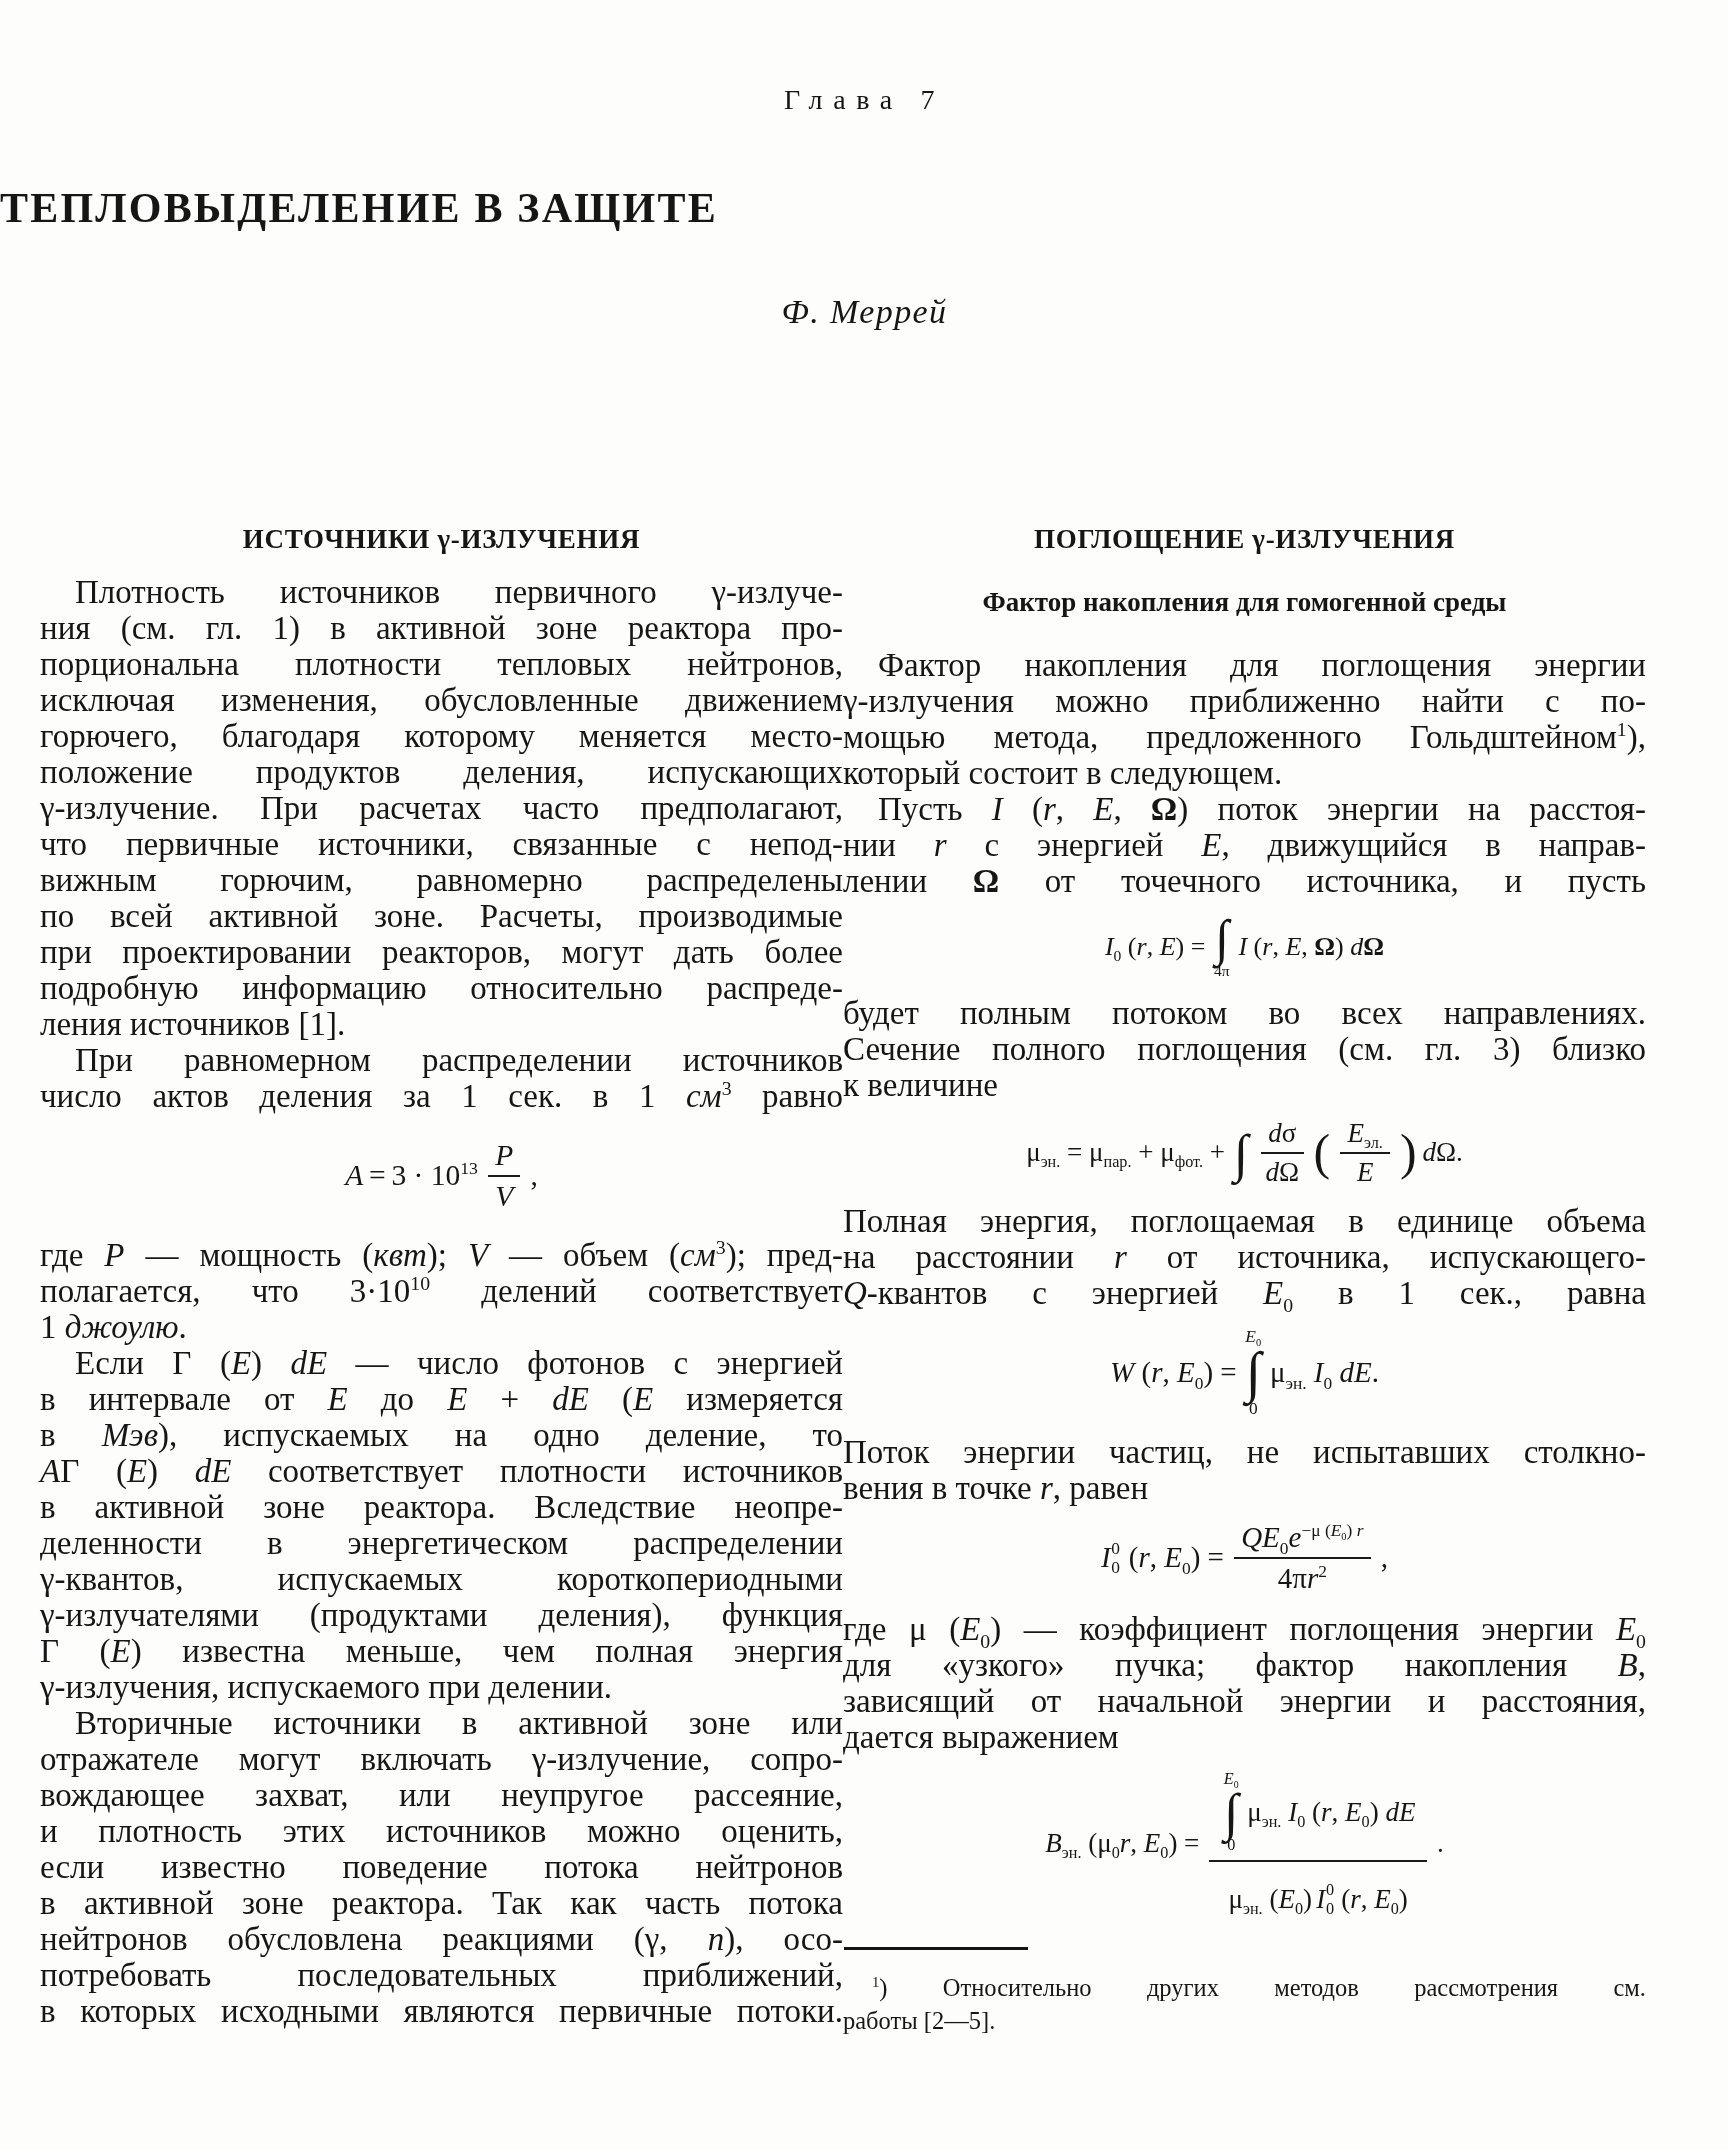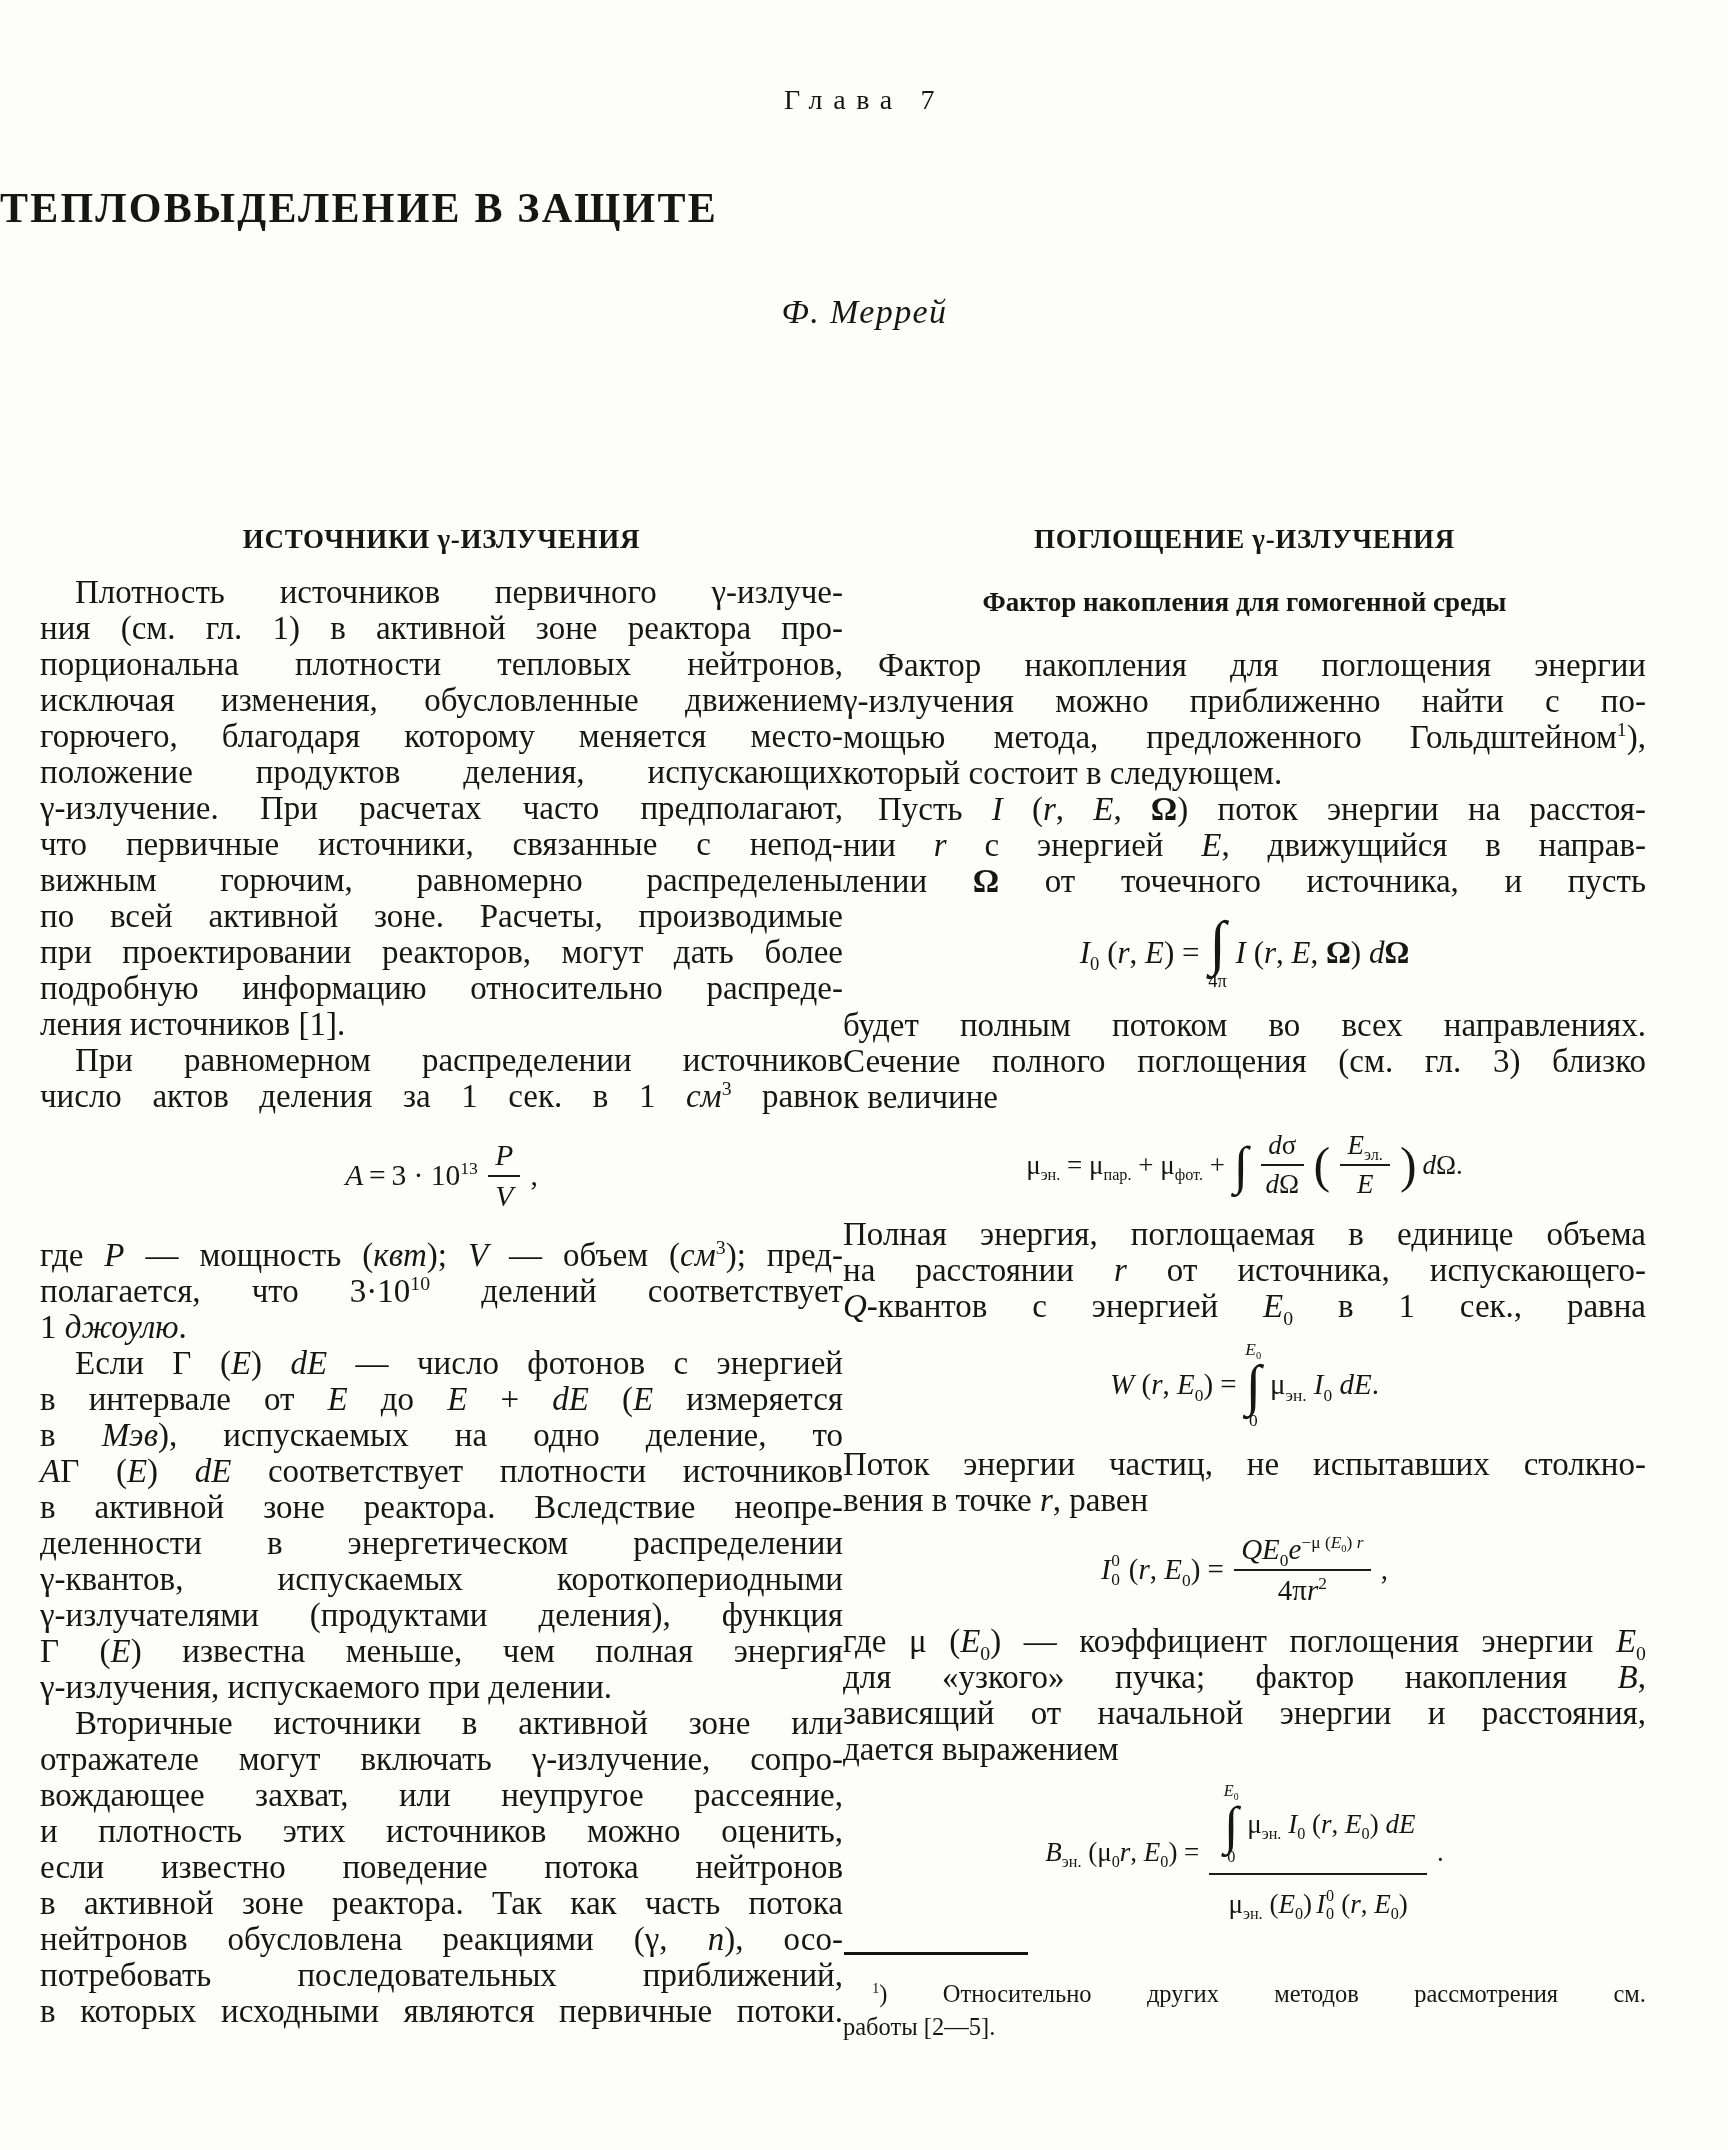--- a/index.html
+++ b/index.html
@@ -25,21 +25,21 @@
   .frac { display:inline-flex; flex-direction:column; align-items:center; vertical-align:middle; margin:0 4.3px; }
   .frac .fnum { padding:0 7.2px 3.6px; border-bottom:2.2px solid #1a1a1a; text-align:center; }
   .frac .fden { padding-top:3.6px; text-align:center; }
   .intcol { display:inline-flex; flex-direction:column; align-items:center; margin:0 2.9px; }
   .iglyph { font-size:1.95em; line-height:0.92; }
   .ilim { font-size:0.60em; line-height:1.1; }
   .ss { display:inline-flex; flex-direction:column; align-items:flex-start; font-size:0.60em; line-height:1.12; margin:0 2.9px 0 0.7px; }
   .bp { font-size:1.85em; line-height:0.75; font-weight:400; }
   .bigfrac { display:inline-flex; flex-direction:column; align-items:center; margin:0 4.3px; }
   .bigfrac .bf-num { display:flex; align-items:center; gap:5.8px; border-bottom:2.2px solid #1a1a1a; padding:0 11.5px 5.8px; }
-  .bigfrac .bf-den { display:flex; align-items:center; gap:4.3px; padding-top:12px; }
+  .bigfrac .bf-den { display:flex; align-items:center; gap:4.3px; padding-top:19px; }
   .fn-rule { width:184px; height:2.9px; background:#151515; margin:29px 0 21.6px 1.4px; }
   .footnote { font-size:24.5px; line-height:33px; }
   .footnote .tl:first-child { text-indent:29px; }
 </style>
 </head>
 <body>
 
 <div class="page">
 
   <div class="chapter">Глава 7</div>
@@ -121,21 +121,21 @@
           <div class="tl">γ-излучения можно приближенно найти с по-</div>
           <div class="tl">мощью метода, предложенного Гольдштейном<sup>1</sup>),</div>
           <div class="tl tl-last">который состоит в следующем.</div>
         </div>
       <div class="body-text pind">
           <div class="tl">Пусть <i>I</i> (<i>r</i>, <i>E</i>, <b>Ω</b>) поток энергии на расстоя-</div>
           <div class="tl">нии <i>r</i> с энергией <i>E</i>, движущийся в направ-</div>
           <div class="tl">лении <b>Ω</b> от точечного источника, и пусть</div>
         </div>
 
-      <div class="formula" style="font-size:31px;align-items:center;">
+      <div class="formula" style="font-size:26px;align-items:center;">
         <span><i>I</i><sub>0</sub> (<i>r</i>, <i>E</i>) =</span>
         <span class="intcol">
           <span class="iglyph">∫</span>
           <span class="ilim">4π</span>
         </span>
         <span><i>I</i> (<i>r</i>, <i>E</i>, <b>Ω</b>) <i>d</i><b>Ω</b></span>
       </div>
 
       <div class="body-text">
           <div class="tl">будет полным потоком во всех направлениях.</div>

